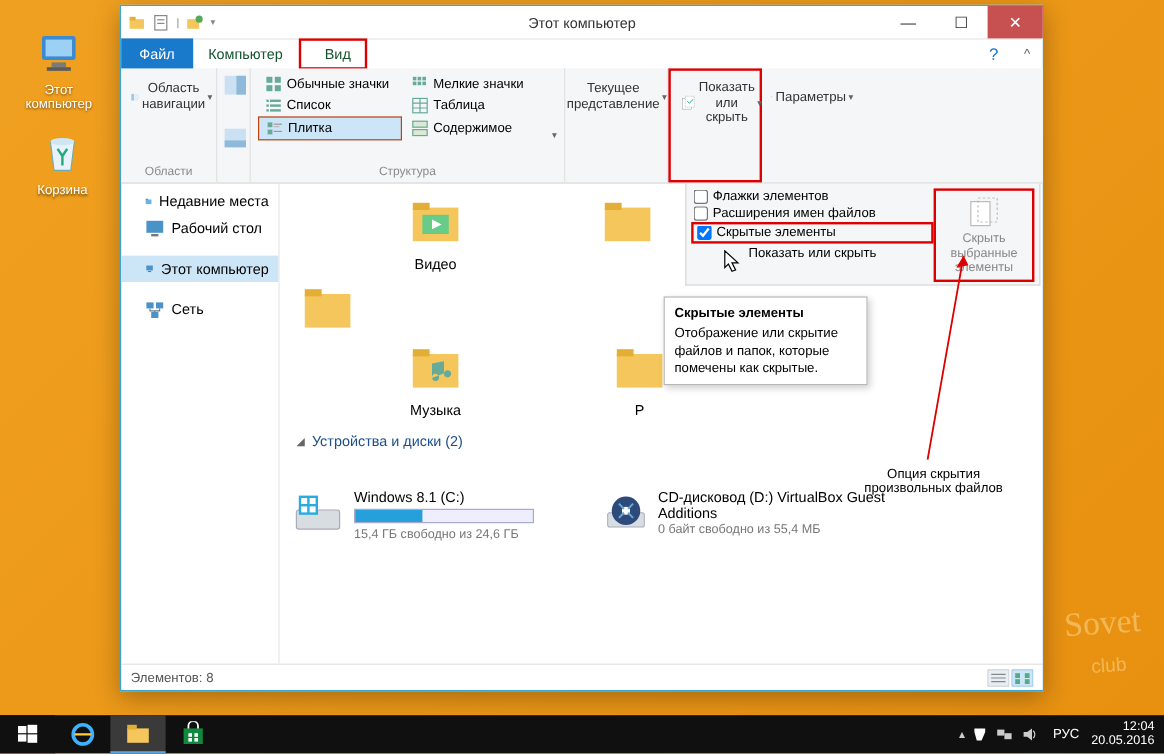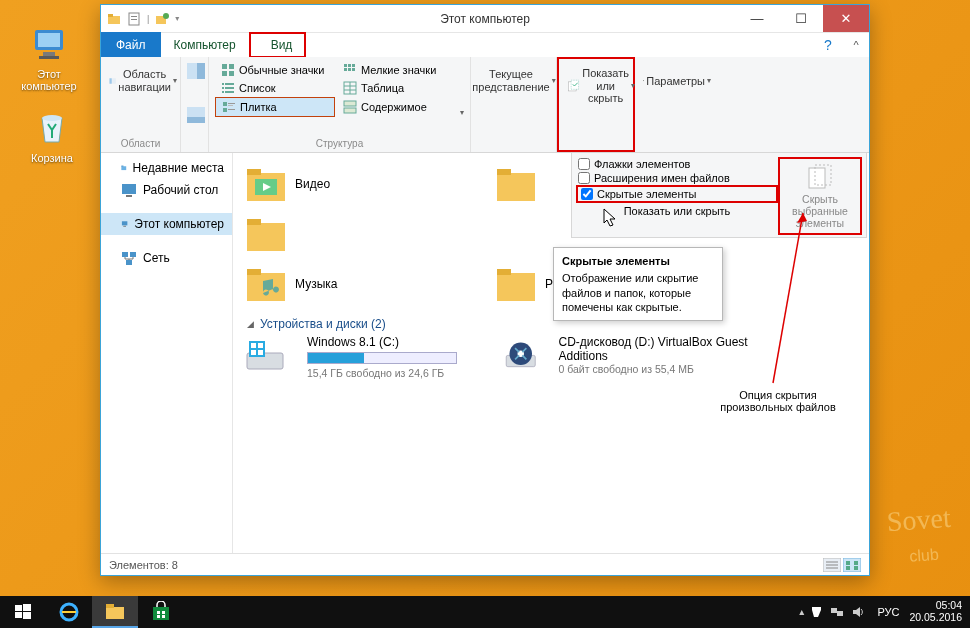--- a/index.html
+++ b/index.html
@@ -38,25 +38,25 @@
   .hideSel { width:84px; font-size:10.5px; text-align:center; color:#888; display:flex; flex-direction:column; align-items:center; justify-content:center; line-height:1.15; padding:4px; border:2px solid #d00; }
   .hideSel .ic{width:28px;height:28px;margin-bottom:2px;}
   .body { flex:1; display:flex; overflow:hidden; }
   .nav { width:132px; border-right:1px solid #e6e6e6; padding:4px 0; font-size:12px; overflow:hidden; }
   .navitem { padding:3px 8px 3px 20px; display:flex; align-items:center; gap:6px; white-space:nowrap; }
   .navitem.sel { background:#cde6f7; }
   .navitem .ni{width:16px;height:16px;}
   .navgap{height:12px;}
   .content { flex:1; padding:6px 10px; overflow:hidden; position:relative; }
   .row { display:flex; gap:10px; }
-  .tile { display:flex; align-items:center; gap:8px; width:240px; padding:4px 2px; }
+  .tile { display:flex; align-items:center; gap:8px; width:240px; padding:4px 2px;flex-direction:column; }
   .tile .ti{width:42px;height:42px;}
   .tile .tx{font-size:12px;}
   .shead { font-size:12px; color:#1a4e8a; padding:8px 0 4px 4px; display:flex; align-items:center; gap:6px; }
-  .drive { display:flex; gap:20px; align-items:flex-start; width:250px; }
+  .drive { display:flex; gap:8px; align-items:flex-start; width:250px;margin-top:28px; }
   .drive .di{width:44px;height:44px;}
   .drive .dn{font-size:12px;}
   .drive .bar{width:150px;height:12px;border:1px solid #aac;background:#eef;margin:3px 0;position:relative;}
   .drive .bar .fill{position:absolute;left:0;top:0;bottom:0;background:#26a0da;}
   .drive .sub{font-size:10.5px;color:#777;}
   .status { height:22px; border-top:1px solid #e2e2e2; font-size:11px; color:#555; padding:3px 8px; display:flex; align-items:center; }
 
   .tooltip { position:absolute; border:1px solid #b7b7b7; background:#fff; box-shadow:2px 2px 6px rgba(0,0,0,.2); padding:6px 8px; width:170px; font-size:11px; line-height:1.3; }
   .tooltip .tt{font-weight:bold; margin-bottom:3px;}
   .callout { position:absolute; font-size:11px; color:#000; text-align:center; width:150px; }
@@ -502,17 +502,17 @@
           <rect x="1" y="3" width="6" height="5" fill="#ccc"></rect>
           <rect x="7" y="6" width="6" height="5" fill="#ccc"></rect>
         </svg>
       <svg class="ti" viewBox="0 0 14 14">
           <path d="M2 5h3l4-3v10l-4-3H2z" fill="#ccc"></path>
           <path d="M10 4a4 4 0 0 1 0 6" stroke="#ccc" fill="none"></path>
         </svg>
     </span>
     <span>РУС</span>
     <div class="clock">
-      <div>05:04</div>
+      <div>12:04</div>
       <div>20.05.2016</div>
     </div>
   </div>
 </div>
 
 </body></html>

